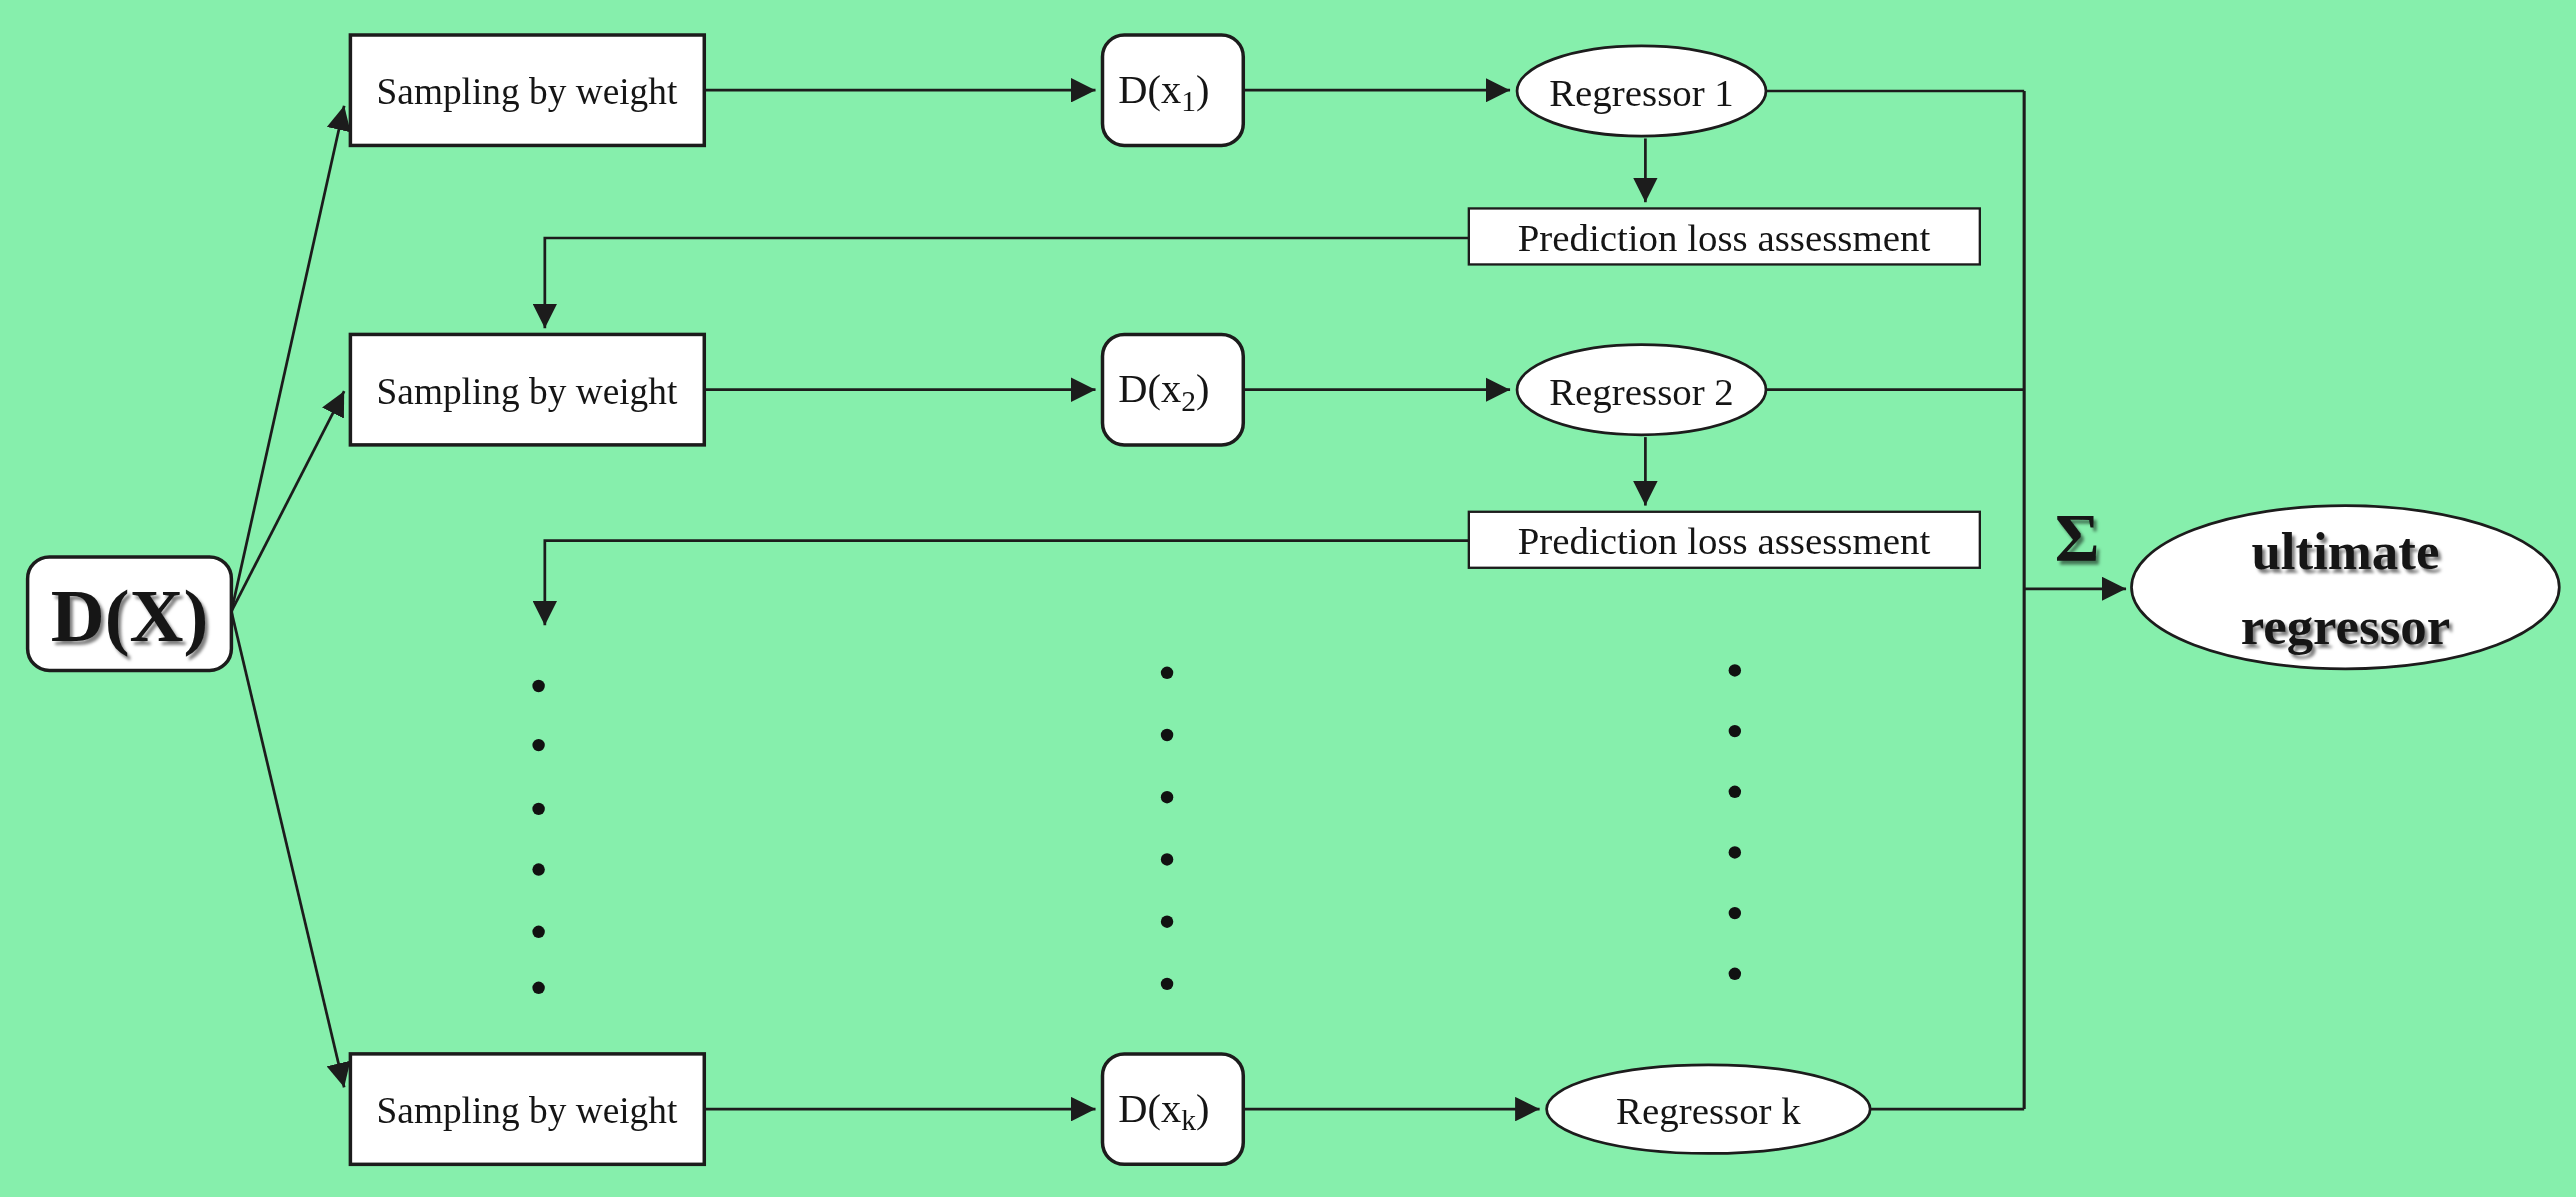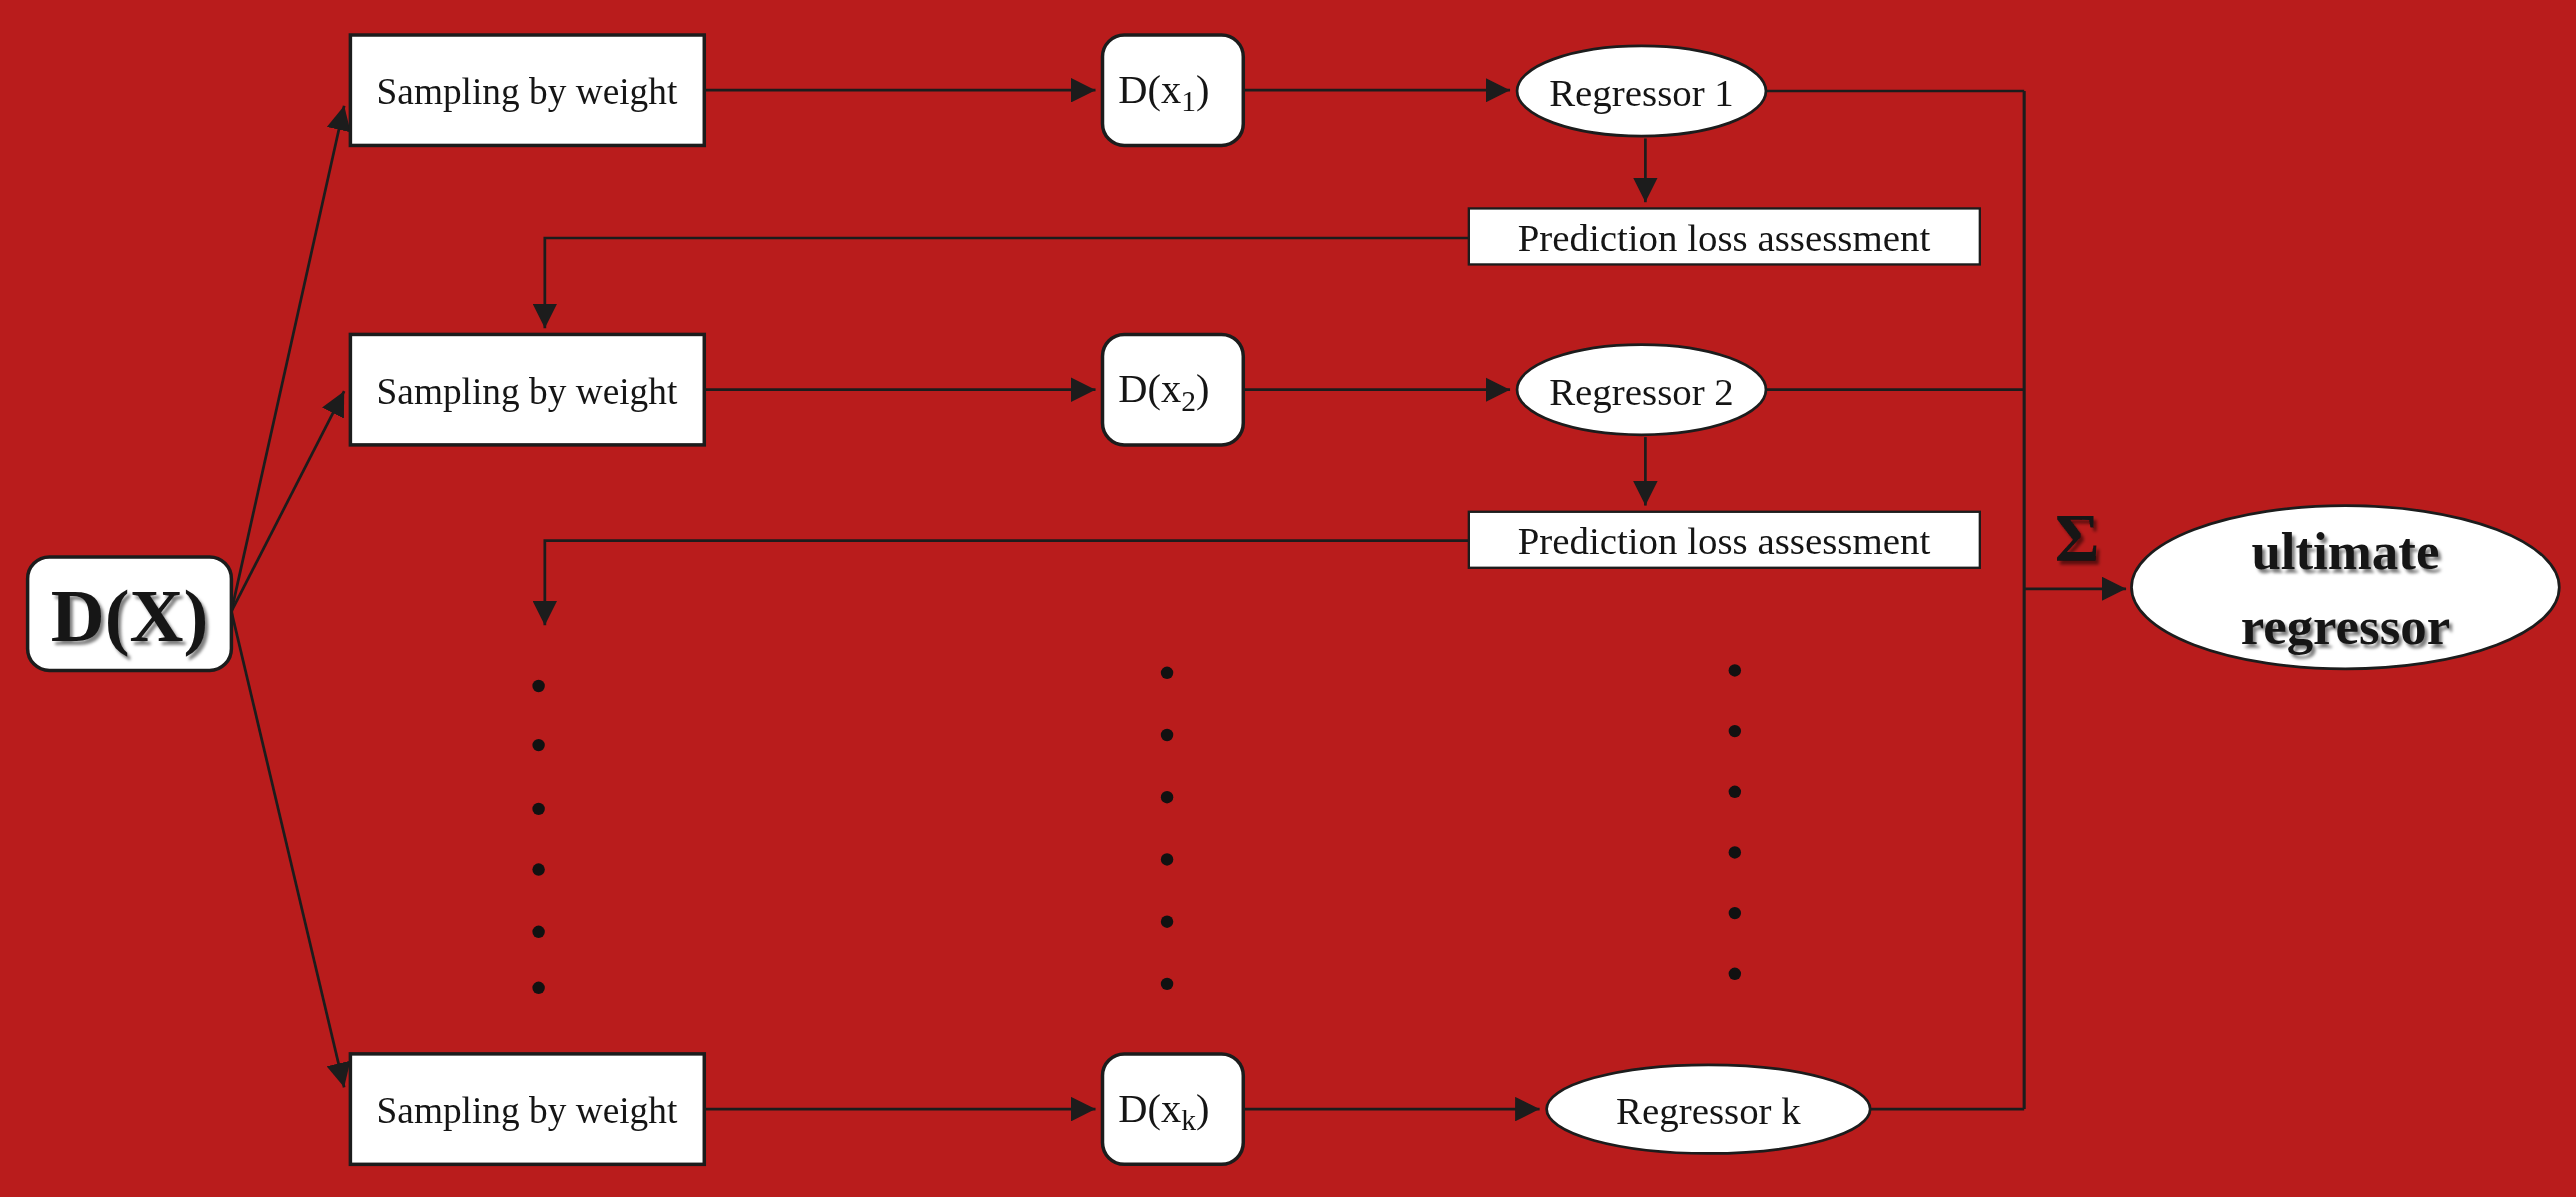--- a/index.html
+++ b/index.html
@@ -1,20 +1,20 @@
 <!DOCTYPE html>
 <html style="font-size:12.4px"><head>
 <meta charset="utf-8">
 <style>
   html, body { margin: 0; padding: 0; background: #ffffff; }
   .stage {
     position: relative;
     width: 2576px;
     height: 1197px;
-    background: #b91c1c;
+    background: #86efac;
     font-family: "Liberation Serif", "DejaVu Serif", serif;
   }
   svg { display: block; width: 2576px; height: 1197px; }
 
   .box        { fill: #ffffff; stroke: #1c1c1c; stroke-width: 4.5; }
   .box-thin   { fill: #ffffff; stroke: #1c1c1c; stroke-width: 3;   }
   .ellipse    { fill: #ffffff; stroke: #1c1c1c; stroke-width: 3.5; }
   .edge       { fill: none;    stroke: #1c1c1c; stroke-width: 3.5; }
   .edge-thick { fill: none;    stroke: #1c1c1c; stroke-width: 4;   }
   .dot        { fill: #111111; stroke: none; }

